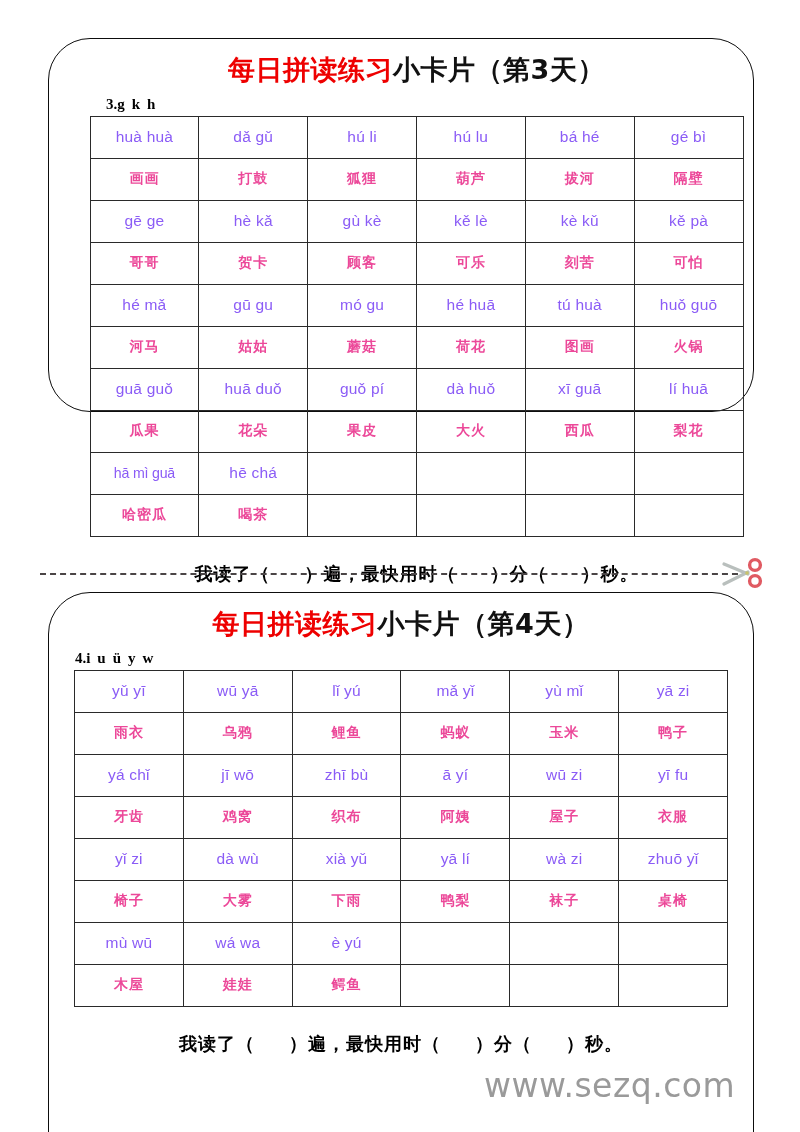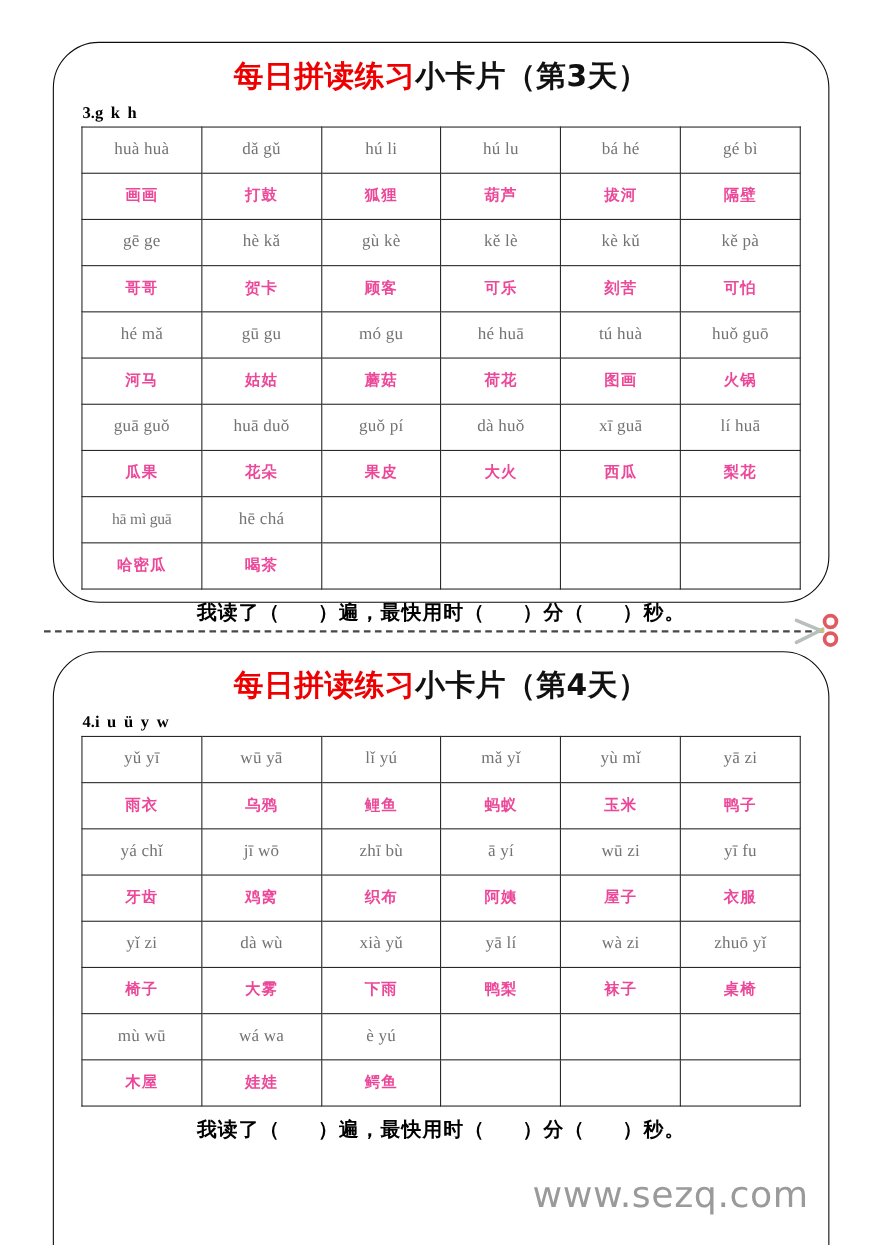--- a/index.html
+++ b/index.html
@@ -23,21 +23,21 @@
   
   .card {
     position: absolute;
     left: 48px;
     width: 706px;
     border: 1.6px solid #0d0d0d;
     border-radius: 42px;
     box-sizing: border-box;
     background: #ffffff;
   }
-  #card-1 { top: 38px;  height: 510px; }
+  #card-1 { top: 38px;  height: 374px; padding-left: 31px; }
   #card-2 { top: 592px; height: 620px; }
 
   
   .card-title {
     text-align: center;
     margin-top: 14px;
     font-size: 27px;
     font-weight: bold;
     letter-spacing: 0.5px;
     line-height: 1.25;
@@ -75,41 +75,41 @@
   .word-table td {
     border: 1px solid #2a2a2a;
     height: 41px;
     text-align: center;
     vertical-align: middle;
     padding: 0 1px;
     overflow: visible;
     white-space: nowrap;
   }
   .row-pinyin td {
-    font-family: Liberation Serif, serif;
+    font-family: Liberation Sans, sans-serif;
     font-size: 15.5px;
     letter-spacing: 0.2px;
-    color: #737373;
+    color: #8b5cf6;
   }
   .row-hanzi td {
     font-family: "DejaVu Serif", "Liberation Serif", serif;
     font-size: 14px;
     font-weight: bold;
     letter-spacing: 1px;
     color: #ec4899;
   }
   .row-pinyin td.tight {
     font-size: 14.2px;
     letter-spacing: -0.2px;
   }
   td.empty { }
 
   
   .card-footer {
-    margin: 9px 0 0 0;
+    margin: 25px 0 0 0;
     text-align: center;
     font-family: Liberation Serif, serif;
     font-size: 18px;
     font-weight: bold;
     color: #000000;
     letter-spacing: 1px;
     white-space: nowrap;
   }
   .card-footer .blank {
     display: inline-block;

